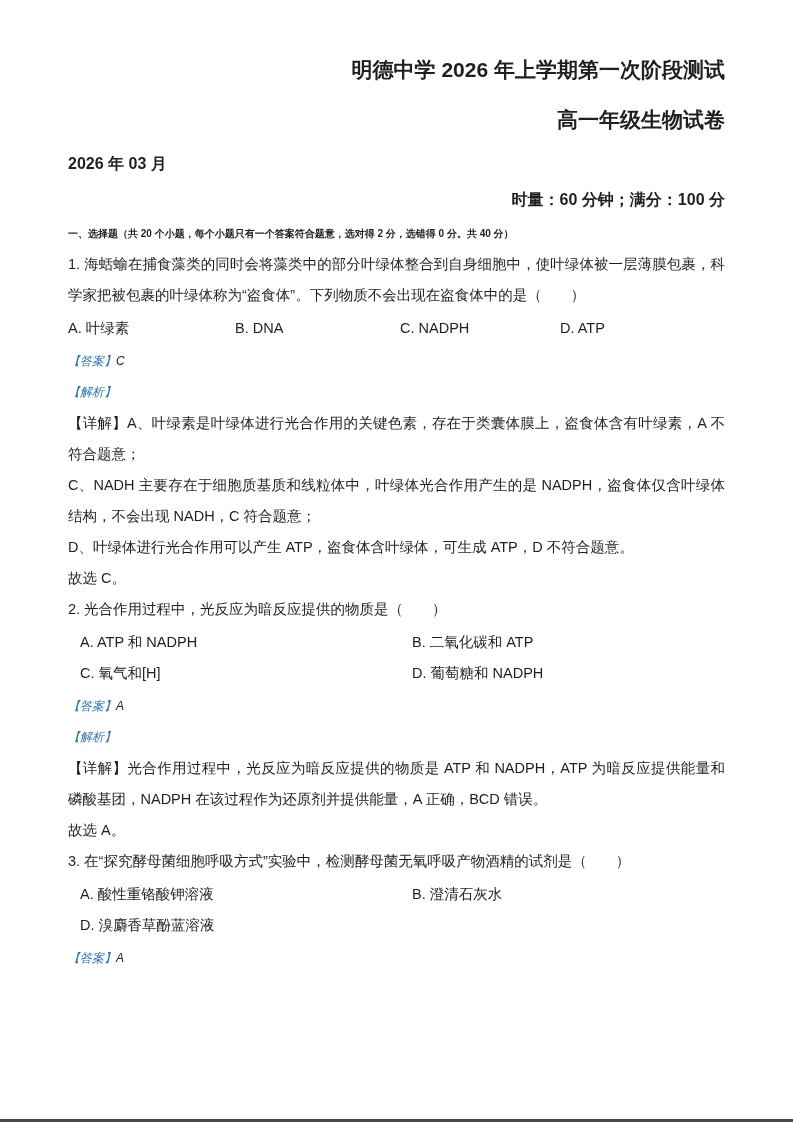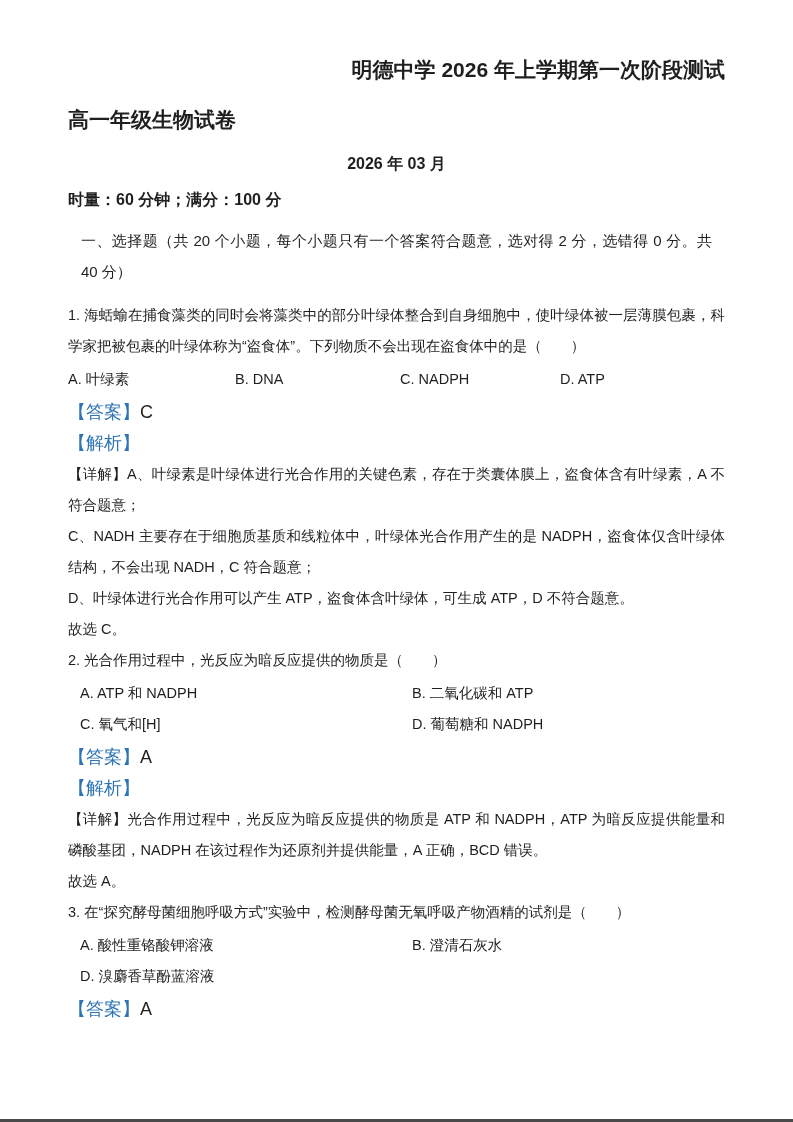--- a/index.html
+++ b/index.html
@@ -17,46 +17,46 @@
     box-sizing: border-box;
   }
   .doc-title {
     text-align: right;
     font-weight: bold;
     font-size: 21px;
     line-height: 28px;
     margin: 0 0 22px 0;
   }
   .doc-subtitle {
-    text-align: left;
+    text-align: right;
     font-weight: bold;
     font-size: 21px;
     line-height: 28px;
     margin: 0 0 18px 0;
   }
   .doc-date {
-    text-align: center;
+    text-align: left;
     font-weight: bold;
     font-size: 16px;
     line-height: 24px;
     margin: 0 0 8px 0;
   }
   .doc-meta {
-    text-align: left;
+    text-align: right;
     font-weight: bold;
     font-size: 16px;
     line-height: 24px;
     margin: 12px 0 6px 0;
   }
   .section-heading {
-    font-weight: normal;
-    font-size: 15px;
+    font-weight: bold;
+    font-size: 10px;
     line-height: 31px;
     text-align: justify;
-    margin: 13px;
+    margin: 0;
   }
   .para {
     font-size: 14.5px;
     line-height: 31px;
     text-align: justify;
     margin: 0;
   }
   .options-4col {
     display: grid;
     grid-template-columns: 167px 165px 160px 1fr;
@@ -65,23 +65,24 @@
     margin: 2px 0;
   }
   .options-2col {
     display: grid;
     grid-template-columns: 332px 1fr;
     font-size: 14.5px;
     line-height: 31px;
     margin: 2px 12px;
   }
   .answer-line, .analysis-line {
-    font-size: 18px;
+    font-size: 12px;
     line-height: 31px;
     margin: 0;
+    font-style: italic;
   }
   .blue-label {
     color: #2E74B5;
   }
   .page-edge {
     position: absolute;
     left: 0;
     right: 0;
     bottom: 0;
     height: 3px;

